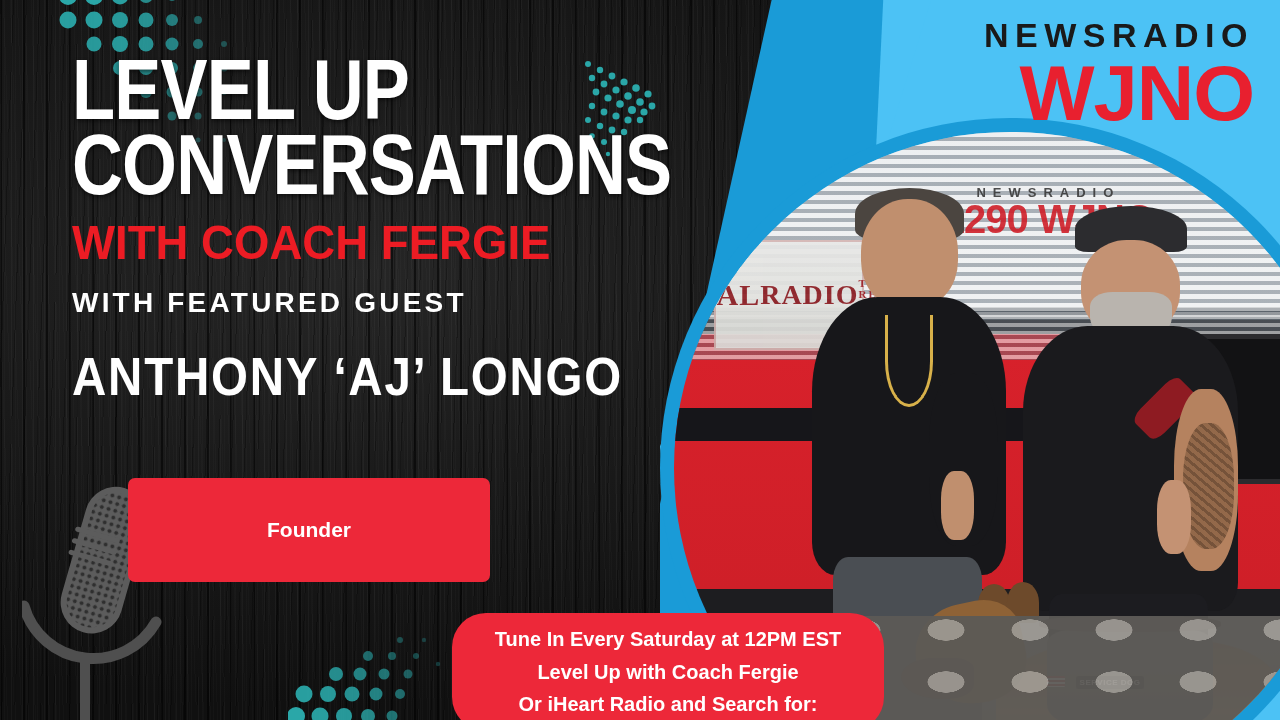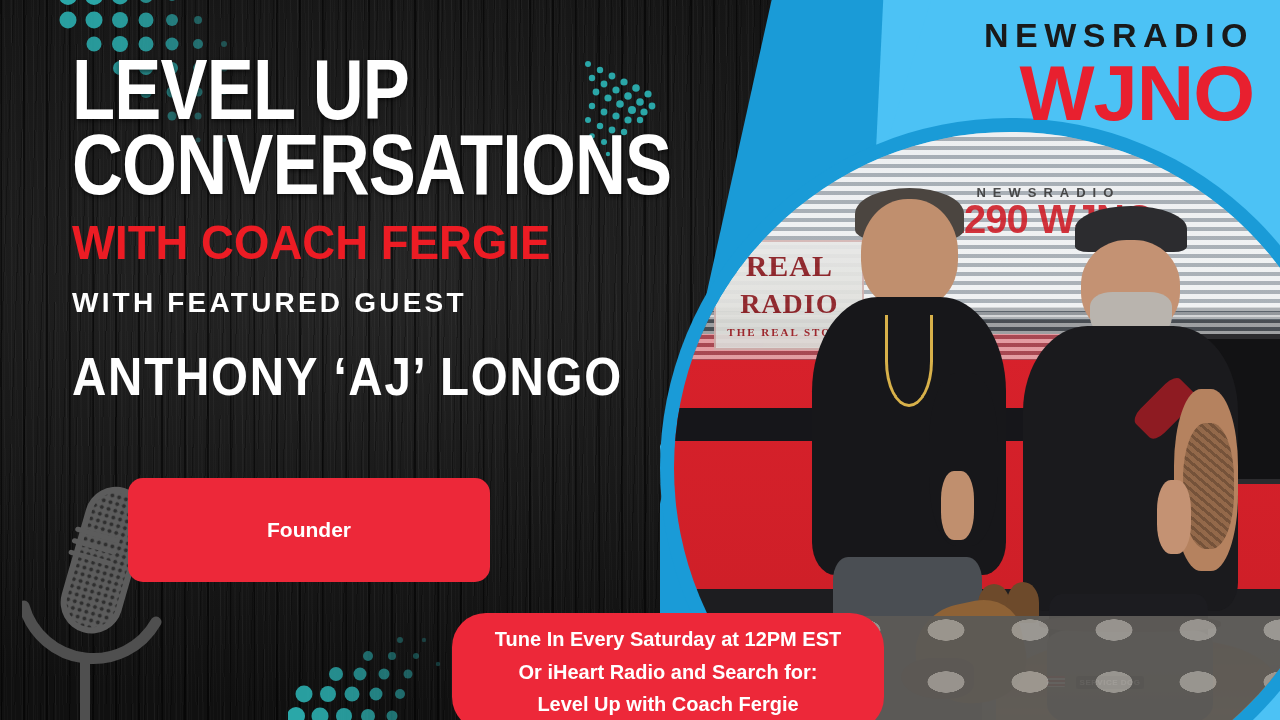--- a/index.html
+++ b/index.html
@@ -108,22 +108,22 @@
       radial-gradient(ellipse 26px 15px at 62px 38px, #908d88 0 70%, #57554f 72%, #57554f 100%);
     background-size:84px 52px, 84px 52px;
     opacity:.95;
   }
   
   .sign-real{
     position:absolute; left:6%; top:16%;
     width:150px; height:110px;
     background:linear-gradient(180deg,#e8e8e6,#dcdcd8);
     opacity:.92;
-    display:flex; flex-direction:column; justify-content:center; align-items:center;
-    gap:9px;
+    display:flex; justify-content:center; align-items:center;
+    gap:0;
     box-shadow:0 0 0 2px rgba(150,30,30,.25) inset;
   }
   .sign-real span{
     font-family:"Liberation Serif", serif;
     font-weight:bold; color:#8c1d22; letter-spacing:1px;
     line-height:1;
   }
   .sign-real .l1{ font-size:30px; }
   .sign-real .l2{ font-size:28px; }
   .sign-real .l3{ font-size:11px; color:#9e2026; letter-spacing:2px; }
@@ -324,21 +324,21 @@
     transform:scaleX(.88);
     transform-origin:left center;
     white-space:nowrap;
   }
 
   
   .pill{
     position:absolute;
     background:#ED2839;
     color:#fff;
-    border-radius:15px;
+    border-radius:7px;
     text-align:center;
     font-weight:bold;
     display:flex; flex-direction:column; justify-content:center; align-items:center;
   }
   #pill-founder{
     left:128px; top:478px; width:362px; height:104px;
     font-size:21px; line-height:1.55;
   }
   #pill-tune{
     left:452px; top:613px; width:432px; height:118px;
@@ -565,22 +565,22 @@
     <div class="t-guest-label">WITH FEATURED GUEST</div>
     <div class="t-guest-name">ANTHONY ‘AJ’ LONGO</div>
   </div>
 
   <div class="pill" id="pill-founder">
     <div>Founder</div>
   </div>
 
   <div class="pill" id="pill-tune">
     <div>Tune In Every Saturday at 12PM EST</div>
+    <div>Level Up with Coach Fergie</div>
     <div>Or iHeart Radio and Search for:</div>
-    <div>Level Up with Coach Fergie</div>
   </div>
 
   <div class="logo">
     <span class="newsradio">NEWSRADIO</span>
     <span class="call">WJNO</span>
   </div>
 
 </div>
 
 </body></html>

